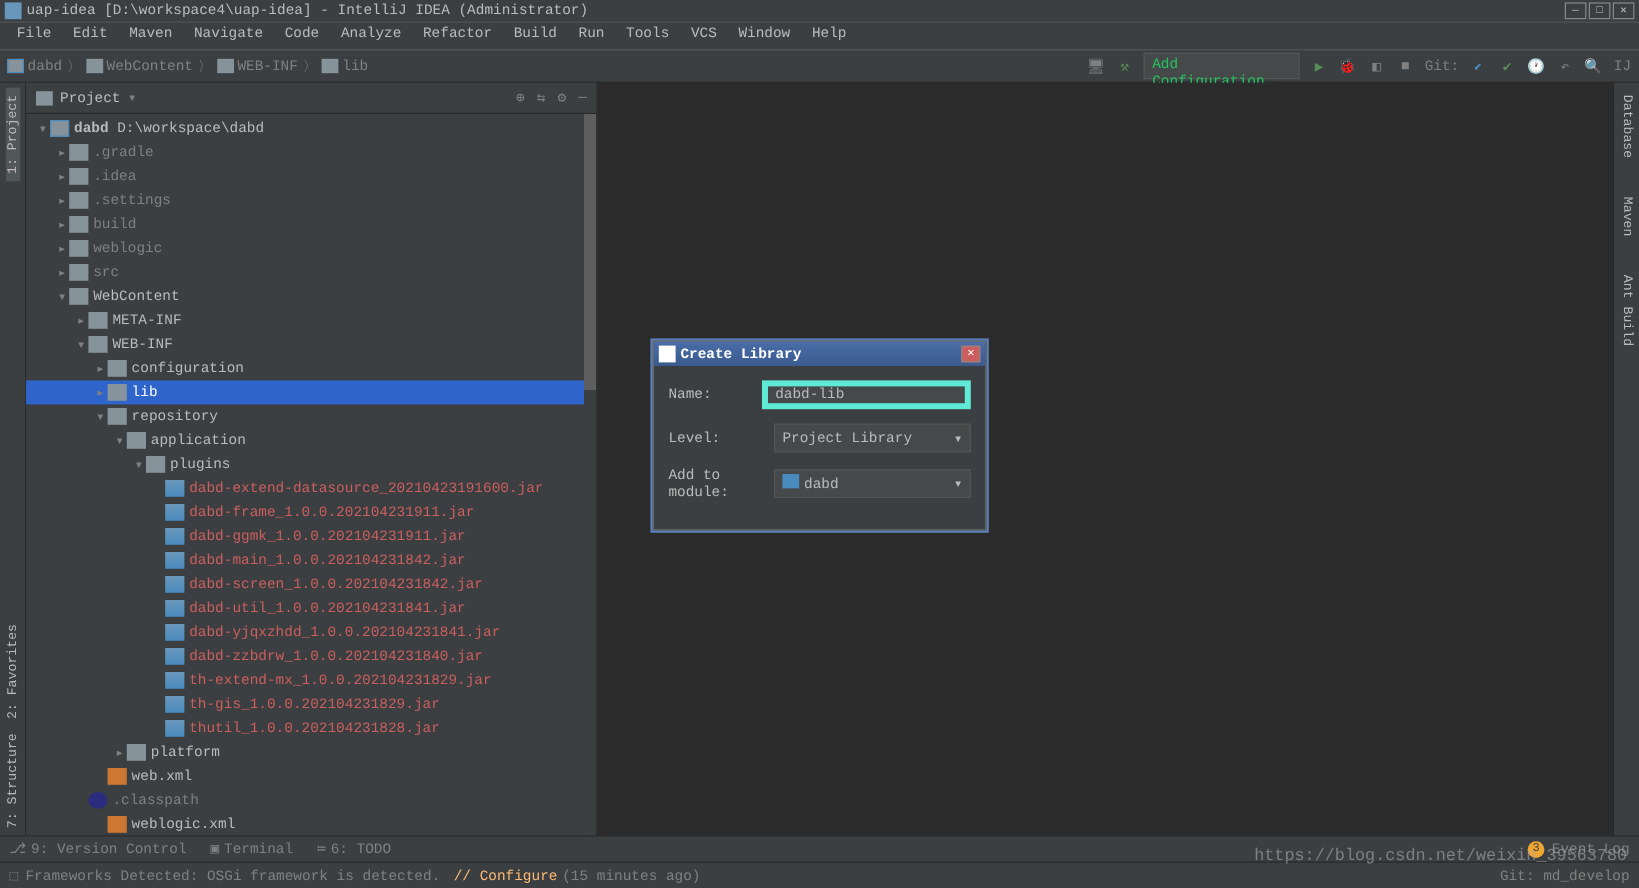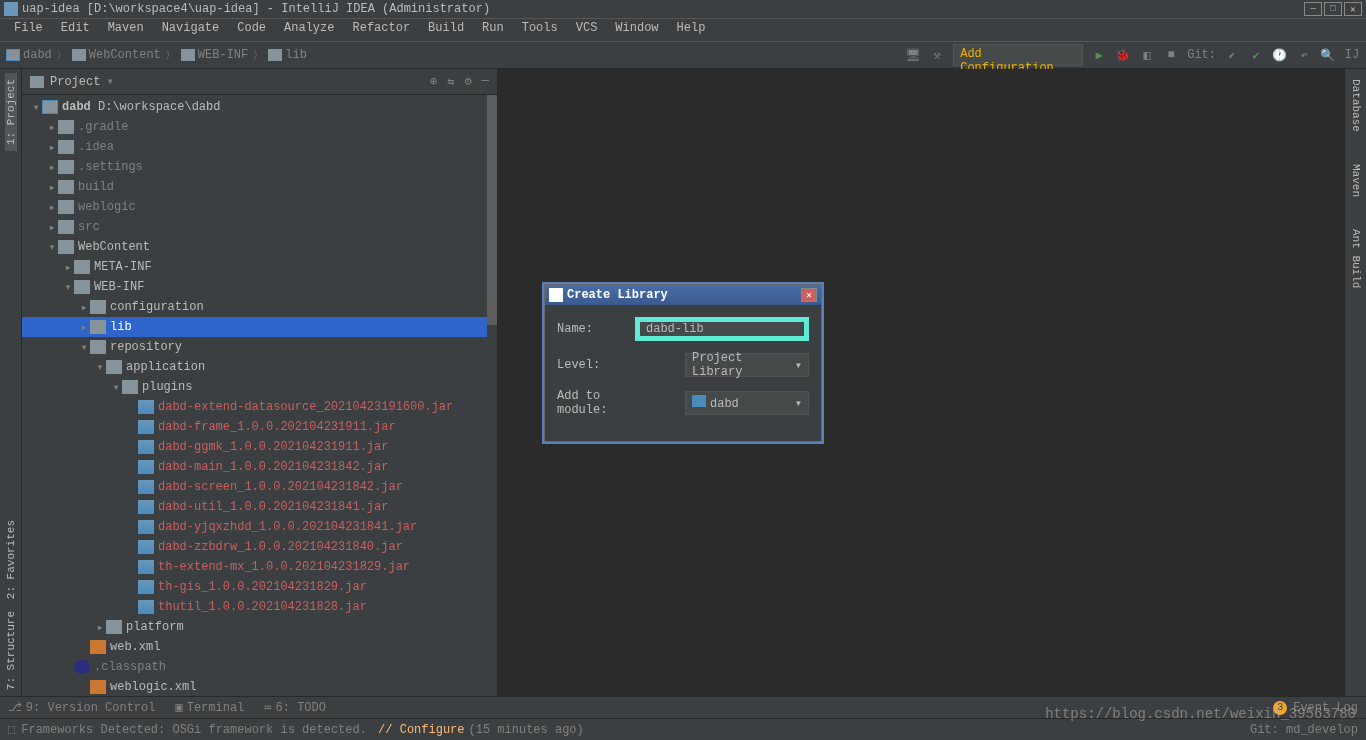--- a/index.html
+++ b/index.html
@@ -16,21 +16,21 @@
 .menu-item { padding: 2px 8px; cursor: pointer; }
 
 
 .toolbar { height: 28px; background: #3c3f41; border-top: 1px solid #555; border-bottom: 1px solid #282828; display: flex; align-items: center; padding: 0 6px; }
 .breadcrumb { display: flex; align-items: center; gap: 4px; }
 .bc-item { display: flex; align-items: center; gap: 3px; color: #808080; }
 .bc-folder { width: 14px; height: 12px; background: #87939a; display: inline-block; }
 .bc-sep { color: #808080; }
 .toolbar-right { margin-left: auto; display: flex; align-items: center; gap: 8px; }
 .tb-icon { width: 16px; height: 16px; display: flex; align-items: center; justify-content: center; color: #808080; }
-.config-select { background: #45494a; border: 1px solid #555; color: #eab308; padding: 2px 6px; width: 130px; height: 22px; }
+.config-select { background: #45494a; border: 1px solid #555; color: #22c55e; padding: 2px 6px; width: 130px; height: 22px; }
 .git-label { color: #808080; }
 
 
 .main { display: flex; height: calc(740px - 19px - 22px - 28px - 22px - 22px); }
 
 
 .left-stripe { width: 22px; background: #3c3f41; border-right: 1px solid #282828; display: flex; flex-direction: column; align-items: center; padding-top: 4px; }
 .stripe-label { writing-mode: vertical-rl; transform: rotate(180deg); color: #bbbbbb; padding: 6px 0; font-size: 11px; }
 .stripe-label.active { background: #515658; }
 
@@ -64,21 +64,21 @@
 
 
 .editor { flex: 1; background: #2b2b2b; }
 
 
 .dialog { position: absolute; left: 544px; top: 284px; width: 278px; background: #3c3f41; border: 1px solid #6a6a6a; box-shadow: 0 0 0 2px #5a7fb6; }
 .dialog-title { height: 20px; background: linear-gradient(#4a6da7, #3a5a8f); color: white; display: flex; align-items: center; padding: 0 4px; font-weight: bold; }
 .dialog-title .icon { width: 14px; height: 14px; background: white; margin-right: 4px; }
 .dialog-close { margin-left: auto; width: 16px; height: 14px; background: #cc5e5e; color: white; display: flex; align-items: center; justify-content: center; font-size: 10px; border: 1px solid #888; }
 .dialog-body { padding: 12px; }
-.dialog-row { display: flex; align-items: center; margin-bottom: 12px; gap: 40px; }
+.dialog-row { display: flex; align-items: center; margin-bottom: 12px; }
 .dialog-label { width: 88px; color: #bbbbbb; }
 .dialog-input { flex: 1; background: #45494a; border: 5px solid #5eead4; color: #bbbbbb; padding: 3px 6px; height: 24px; }
 .dialog-select { flex: 1; background: #45494a; border: 1px solid #555; color: #bbbbbb; padding: 3px 6px; height: 24px; display: flex; align-items: center; justify-content: space-between; }
 .dialog-buttons { display: flex; justify-content: flex-end; gap: 10px; margin-top: 6px; }
 .dlg-btn { width: 70px; height: 24px; border: 1px solid #5c5c5c; background: #4c5052; color: #bbbbbb; display: flex; align-items: center; justify-content: center; }
 .dlg-btn.primary { background: #365880; border-color: #4a7bc5; }
 
 
 .bottom-bar { height: 22px; background: #3c3f41; border-top: 1px solid #282828; display: flex; align-items: center; padding: 0 8px; gap: 20px; color: #808080; font-size: 11px; }
 .bottom-item { display: flex; align-items: center; gap: 4px; }

